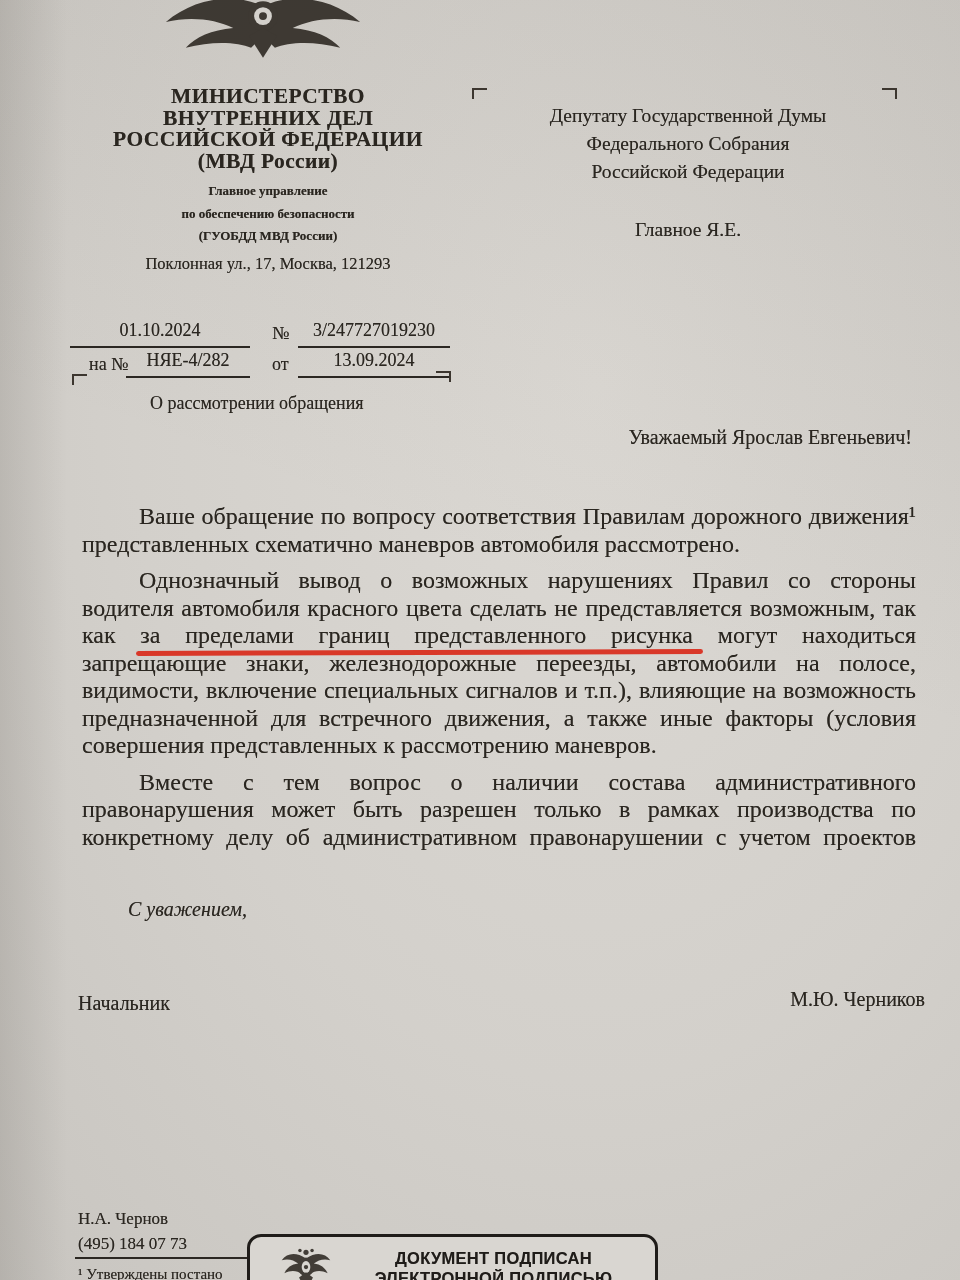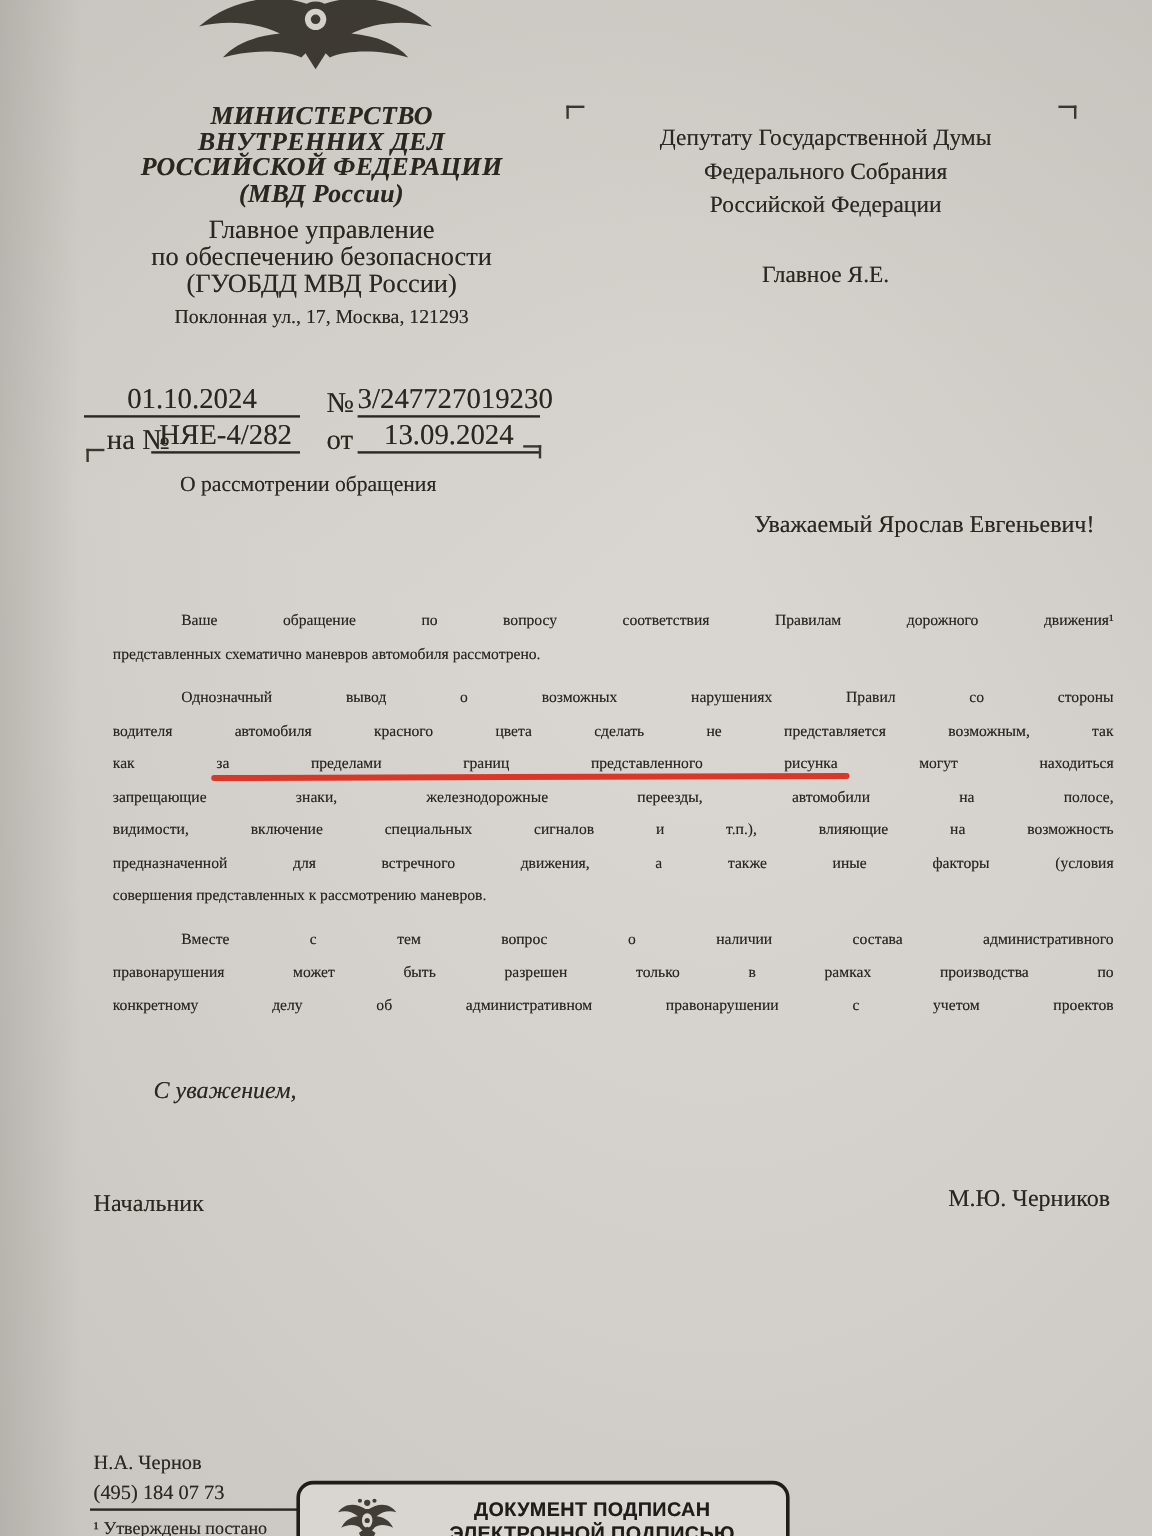--- a/index.html
+++ b/index.html
@@ -15,51 +15,51 @@
   .page{position:absolute;inset:0;}
   .soft{text-shadow:0 0 .5px rgba(42,38,32,.55);}
 
   
   .emblem-top{position:absolute;left:154px;top:-5px;width:218px;height:66px;filter:blur(.4px);opacity:.92;}
   .emblem-top svg{width:100%;height:100%;}
   .eagle-fill{fill:#322d27;}
 
   
   .letterhead{position:absolute;left:64px;top:86px;width:408px;text-align:center;}
-  .lh-main{font-weight:bold;font-size:21.5px;line-height:21.5px;letter-spacing:.4px;font-style:italic;}
-  .lh-sub{margin-top:8px;font-weight:normal;font-size:22px;line-height:22.5px;}
+  .lh-main{font-weight:bold;font-size:21.5px;line-height:21.5px;letter-spacing:.4px;}
+  .lh-sub{margin-top:8px;font-weight:bold;font-size:13px;line-height:22.5px;}
   .lh-addr{margin-top:6px;font-size:16.5px;}
 
   
   .addressee{position:absolute;left:492px;top:102px;width:392px;text-align:center;font-size:19.5px;line-height:28px;}
   .addressee-name{margin-top:30px;}
 
   
   .cmark{position:absolute;width:13px;height:9px;border-color:#3c362f;}
   .cmark.tl{border-left:2px solid #3c362f;border-top:2px solid #3c362f;}
   .cmark.tr{border-right:2px solid #3c362f;border-top:2px solid #3c362f;}
 
   
-  .ref{position:absolute;left:70px;top:320px;width:382px;font-size:24px;}
+  .ref{position:absolute;left:70px;top:320px;width:382px;font-size:18px;}
   .ref .row{position:relative;height:30px;}
   .uline{border-bottom:2px solid #2b2722;text-align:center;position:absolute;top:0;height:26px;}
   .u-date{left:0;width:180px;}
   .no-sign{position:absolute;left:202px;top:3px;}
   .u-num{left:228px;width:152px;}
   .lbl-na{position:absolute;left:19px;top:4px;}
   .u-in-num{left:56px;width:124px;}
   .lbl-ot{position:absolute;left:202px;top:4px;}
   .u-in-date{left:228px;width:152px;}
 
   .subject{position:absolute;left:150px;top:393px;font-size:18px;}
 
   .salutation{position:absolute;left:78px;top:426px;width:834px;text-align:right;font-size:20px;}
 
   
-  .bodytext{position:absolute;left:94px;top:503px;width:834px;font-size:13px;line-height:27.5px;}
+  .bodytext{position:absolute;left:82px;top:503px;width:834px;font-size:24px;line-height:27.5px;}
   .para{margin:0 0 9px 0;}
   .jline{text-align:justify;text-align-last:justify;white-space:normal;}
   .jline.lastline{text-align-last:left;}
   .jline.indent{text-indent:57px;}
   .red-underline{position:relative;}
   .red-underline::after{
     content:"";position:absolute;left:-4px;right:-10px;bottom:-6px;height:4.5px;
     background:#d92a1a;border-radius:3px;transform:rotate(-.2deg);opacity:.92;
   }
 

